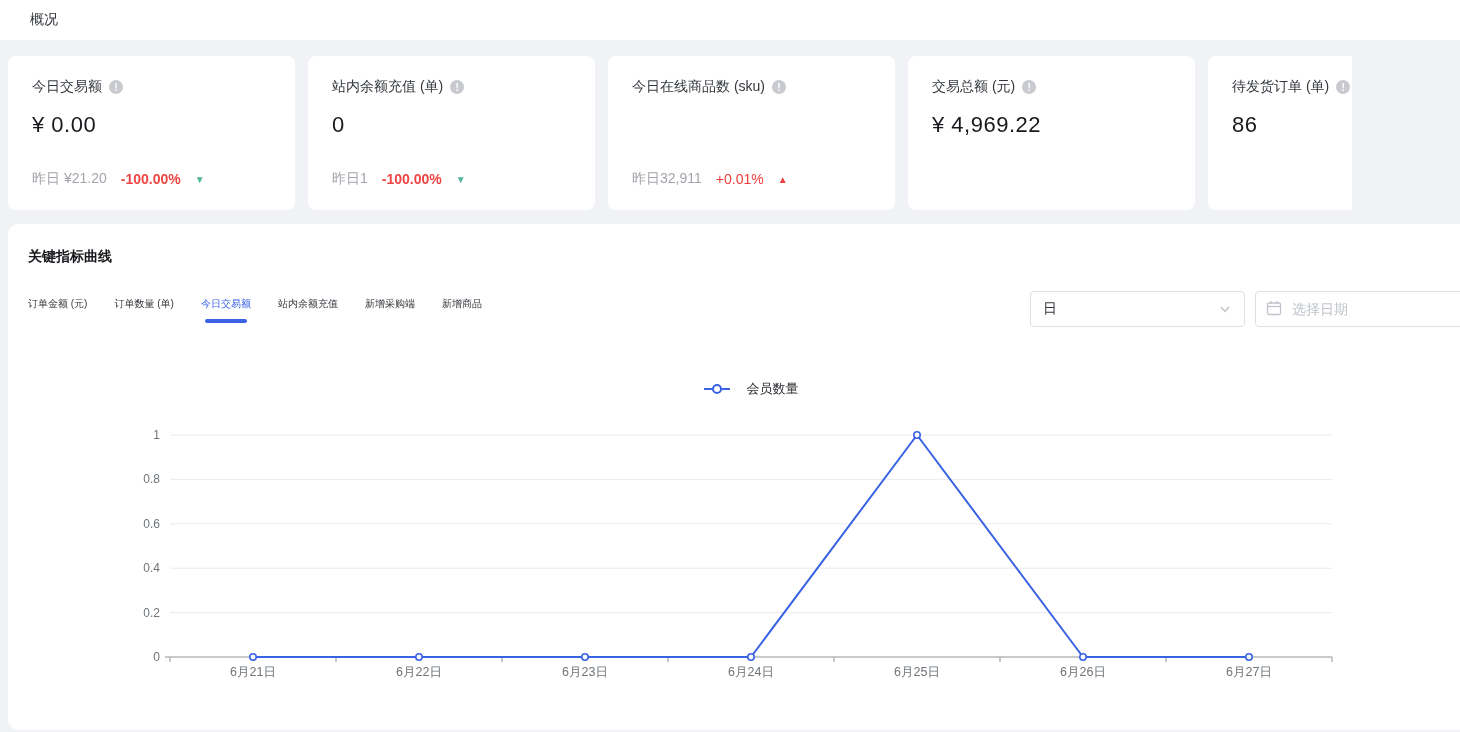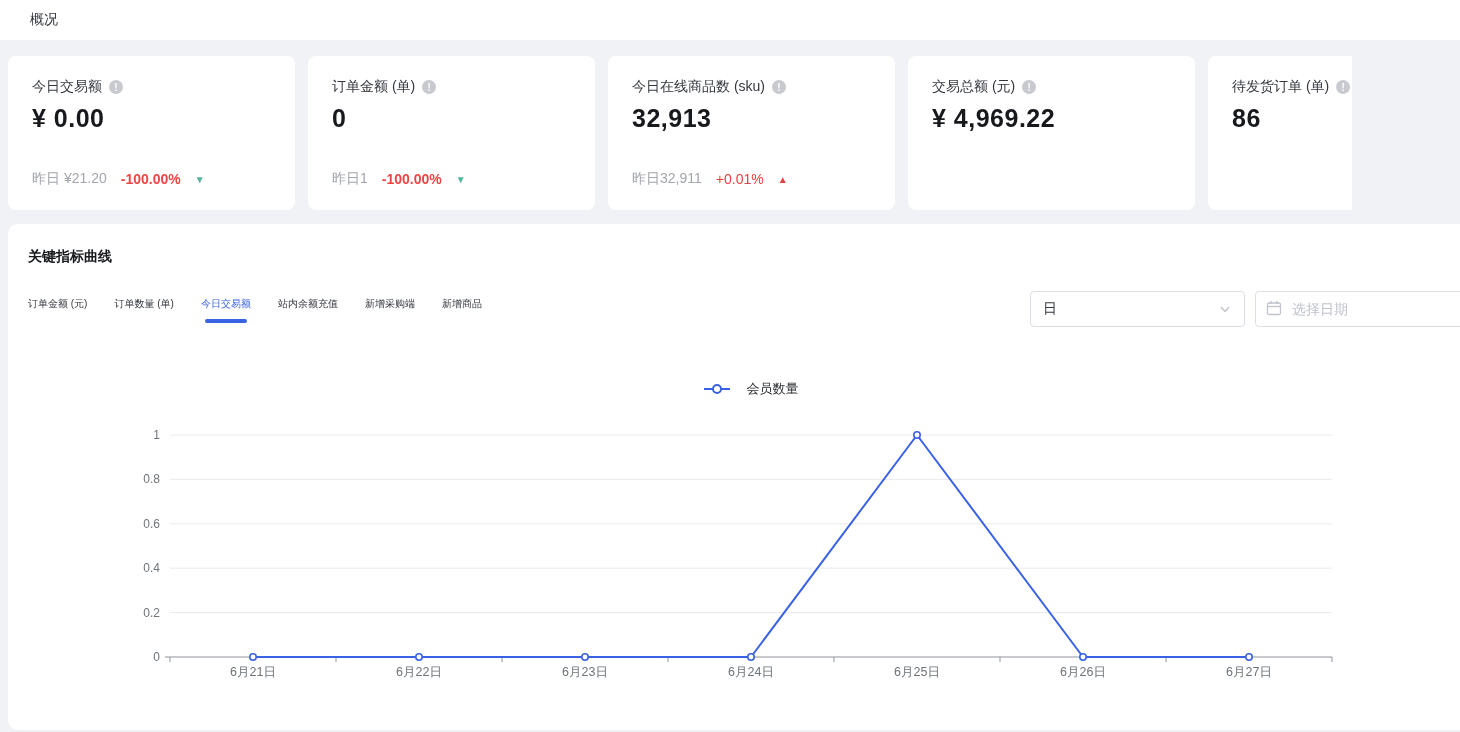--- a/index.html
+++ b/index.html
@@ -11,21 +11,21 @@
   .topbar .title { font-size:14px; color:#33373d; }
 
   
   .cards { display:flex; gap:13px; padding:0 8px; margin-top:16px; width:1352px; overflow:hidden; }
   .card { flex:0 0 287px; height:154px; background:#fff; border-radius:8px; padding:22px 24px;
     display:flex; flex-direction:column; }
   .card-label { font-size:14px; color:#33373d; display:flex; align-items:center; }
   .info-icon { display:inline-flex; width:14px; height:14px; border-radius:50%; background:#c8cacf;
     color:#fff; font-size:10px; font-weight:bold; align-items:center; justify-content:center;
     margin-left:7px; }
-  .card-value { font-size:25px; font-weight:700; color:#17191c; margin-top:8px; letter-spacing:.5px; }
+  .card-value { font-size:22px; font-weight:400; color:#17191c; margin-top:16px; letter-spacing:.5px; }
   .trend-row { margin-top:auto; font-size:14px; color:#a2a5ab; display:flex; align-items:center; gap:14px; }
   .trend.down { color:#ef4444;font-weight:bold; } .trend.up { color:#f03c3c; }
   .arrow { font-size:10px; }
   .arrow.down { color:#52b69c; } .arrow.up { color:#f03c3c; }
 
   
   .panel { position:relative; margin:14px 0 0 8px; width:1500px; height:506px;
     background:#fff; border-radius:10px; }
   .panel-title { position:absolute; left:20px; top:24px; font-size:14px; font-weight:700; color:#17191c; }
   .tabs { position:absolute; left:20px; top:73px; display:flex; gap:27px; }
@@ -72,37 +72,36 @@
     <div class="card-value">¥ 0.00</div>
     <div class="trend-row">
       <span>昨日  ¥21.20</span>
       <span class="trend down">-100.00%</span>
       <span class="arrow down">▼</span>
     </div>
   </div>
 
   <div class="card">
     <div class="card-label">
-      <span>订单金额 (单)</span>
+      <span>站内余额充值 (单)</span>
       <span class="info-icon">!</span>
     </div>
     <div class="card-value">0</div>
     <div class="trend-row">
       <span>昨日1</span>
       <span class="trend down">-100.00%</span>
       <span class="arrow down">▼</span>
     </div>
   </div>
 
   <div class="card">
     <div class="card-label">
       <span>今日在线商品数 (sku)</span>
       <span class="info-icon">!</span>
     </div>
-    <div class="card-value">32,913</div>
     <div class="trend-row">
       <span>昨日32,911</span>
       <span class="trend up">+0.01%</span>
       <span class="arrow up">▲</span>
     </div>
   </div>
 
   <div class="card">
     <div class="card-label">
       <span>交易总额 (元)</span>

